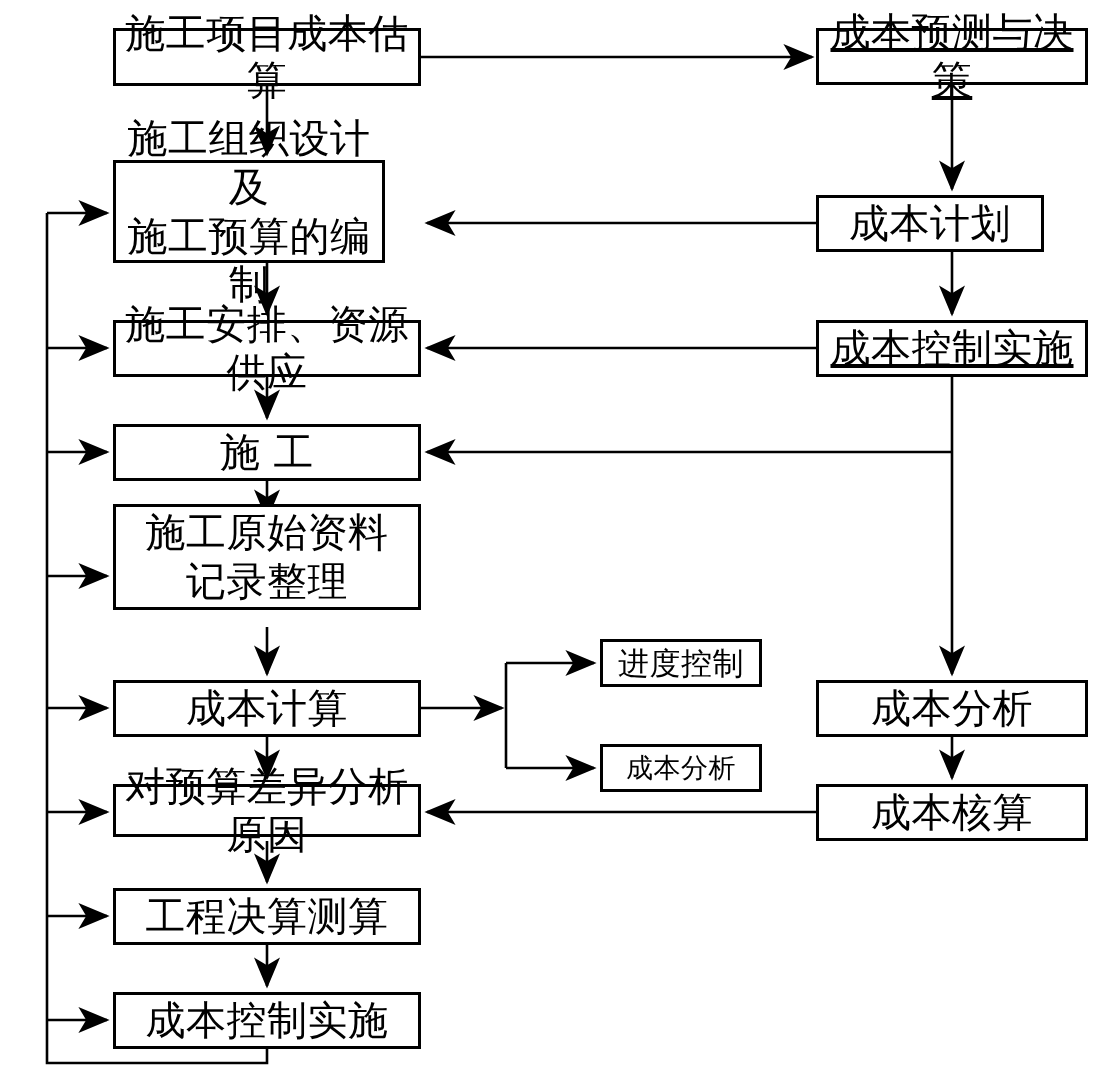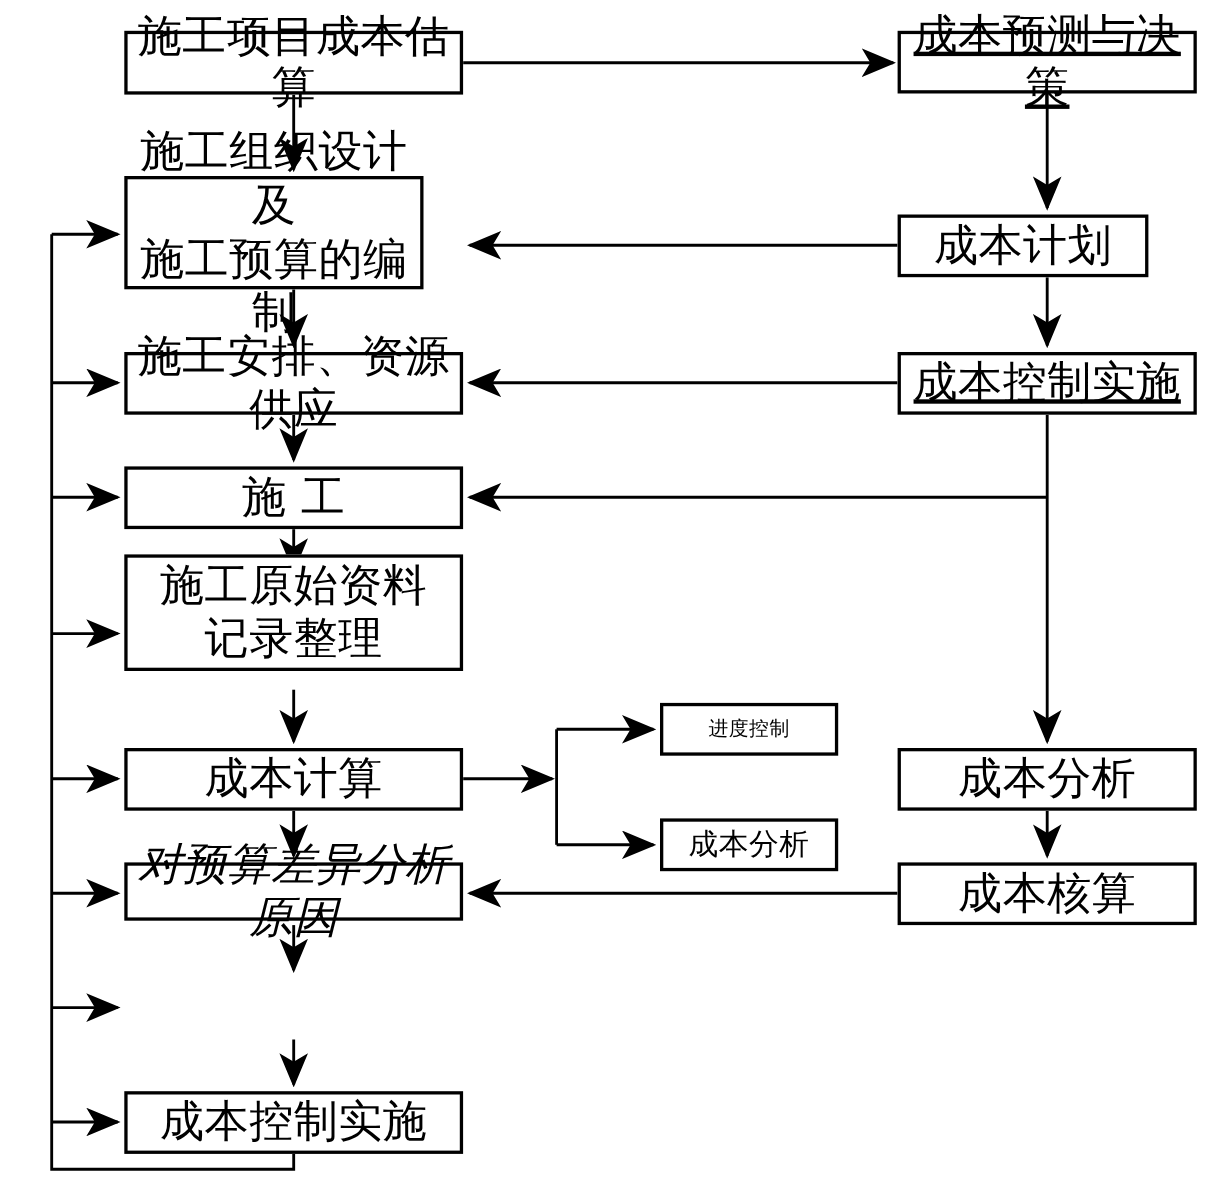--- a/index.html
+++ b/index.html
@@ -120,31 +120,34 @@
 
   <div class="node-box" style="left:113px; top:504px; width:308px; height:106px;">
     <span class="node-label two-line">施工原始资料
 记录整理</span>
   </div>
 
   <div class="node-box" style="left:113px; top:680px; width:308px; height:57px;">
     <span class="node-label">成本计算</span>
   </div>
 
-  <div class="node-box" style="left:113px; top:784px; width:308px; height:53px;font-style:italic;">
+  <div class="node-box" style="left:113px; top:784px; width:308px; height:53px;">
     <span class="node-label">对预算差异分析原因</span>
   </div>
 
+  <div class="node-box" style="left:113px; top:888px; width:308px; height:57px;">
+    <span class="node-label">工程决算测算</span>
+  </div>
 
   <div class="node-box" style="left:113px; top:992px; width:308px; height:57px;">
     <span class="node-label">成本控制实施</span>
   </div>
 
   <div class="node-box" style="left:600px; top:639px; width:162px; height:48px;">
-    <span class="node-label" style="font-size:18px;text-align:right;">进度控制</span>
+    <span class="node-label" style="font-size:31px;text-align:right;">进度控制</span>
   </div>
 
   <div class="node-box" style="left:600px; top:744px; width:162px; height:48px;">
     <span class="node-label" style="font-size:27px;">成本分析</span>
   </div>
 
   <div class="node-box" style="left:816px; top:28px; width:272px; height:57px;text-decoration:underline;">
     <span class="node-label">成本预测与决策</span>
   </div>
 

